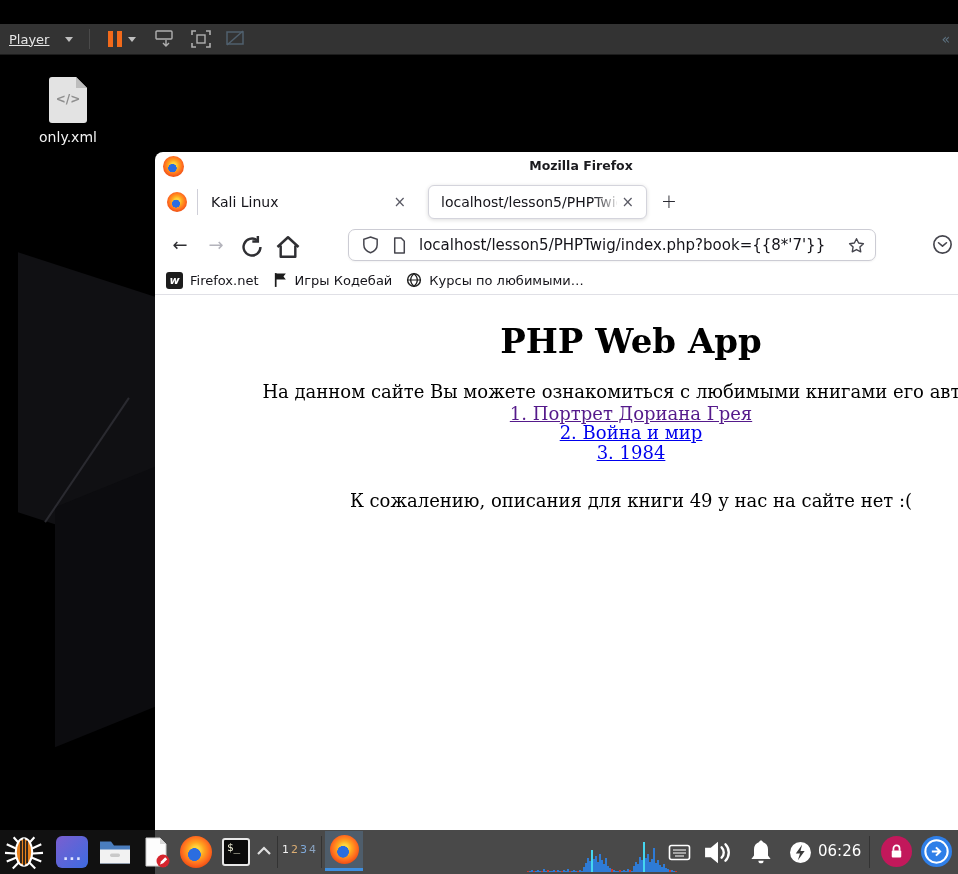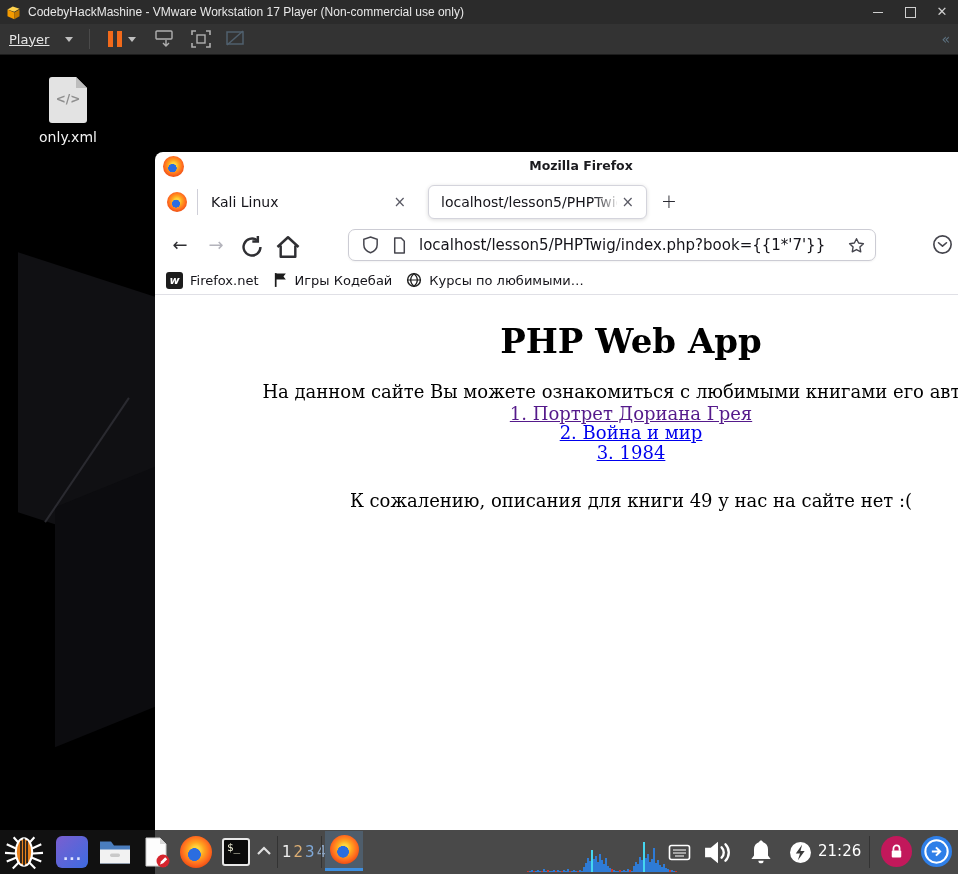--- a/index.html
+++ b/index.html
@@ -86,47 +86,34 @@
   .page-message { font-size:18px; margin-top:28px; }
 
   
   .taskbar { position:absolute; left:0; bottom:0; width:958px; height:44px; background:linear-gradient(to right,#111 0,#111 155px,#494949 155px,#494949 100%); }
   .tb-item { position:absolute; }
   .ffx { border-radius:50%; background:
       radial-gradient(circle at 45% 58%, #2b6de0 0 24%, rgba(0,0,0,0) 26%),
       radial-gradient(circle at 50% 45%, #ffd53d 0 16%, #ffa41f 34%, #ff6b1f 58%, #e6450e 80%, #c01a1f 100%); }
   .term-box { width:28px; height:28px; background:#0a0a0a; border:2px solid #e8e8e8; border-radius:3px; color:#f0f0d8; font-family:"DejaVu Sans Mono","Liberation Mono",monospace; font-size:11px; line-height:12px; padding:2px 0 0 3px; }
   .panel-sep { position:absolute; top:6px; width:1px; height:32px; background:#333; }
-  .ws-nums { position:absolute; left:282px; top:13px; font-size:15px; letter-spacing:2px; }
+  .ws-nums { position:absolute; left:282px; top:13px; font-size:11px; letter-spacing:2px; }
   .ws-1 { color:#f0f0f0; } .ws-2 { color:#dcae74; } .ws-3 { color:#7fa9d9; } .ws-4 { color:#8aa3c0; }
   .task-btn { position:absolute; left:325px; top:1px; width:38px; height:40px; background:#4e5d6b; border-bottom:3px solid #3d8fe0; display:flex; align-items:center; justify-content:center; }
   .net-graph { position:absolute; left:527px; bottom:2px; width:150px; height:32px; display:flex; align-items:flex-end; }
   .clock { position:absolute; left:818px; top:12px; color:#fff; font-size:15px; }
   .circle-btn { position:absolute; top:6px; width:31px; height:31px; border-radius:50%; display:flex; align-items:center; justify-content:center; }
   .lock-btn { left:881px; background:var(--lock-red,#c2185b); }
   .logout-btn { left:921px; background:var(--logout-blue,#2f7fe8); }
 </style>
 </head>
 <body>
 
 <div class="screen">
 
-  <div class="vm-titlebar">
-    <svg class="vm-title-icon" viewBox="0 0 20 20">
-      <path d="M2 6l7-4 9 3-7 4z" fill="#ffd24d"></path>
-      <path d="M2 6v9l9 4v-9z" fill="#f59b00"></path>
-      <path d="M11 10l7-4v9l-7 4z" fill="#c47a00"></path>
-    </svg>
-    <span class="vm-title-text">CodebyHackMashine - VMware Workstation 17 Player (Non-commercial use only)</span>
-    <div class="vm-win-controls">
-      <span class="vm-ctl vm-ctl-min"></span>
-      <span class="vm-ctl vm-ctl-max"></span>
-      <span class="vm-ctl">✕</span>
-    </div>
-  </div>
 
   <div class="vm-toolbar">
     <div class="player-menu">
       <span>Player</span>
       <span class="caret-down"></span>
     </div>
     <div class="tb-sep"></div>
     <div class="pause-btn">
       <span class="pause-bar"></span>
       <span class="pause-bar"></span>
@@ -196,21 +183,21 @@
           <path d="M1.5 8L8 2l6.5 6M3.5 7v7h9V7" fill="none" stroke="#2f2f33" stroke-width="1.5" stroke-linejoin="round"></path>
         </svg>
 
         <div class="urlbar">
           <svg class="urlbar-shield" width="17" height="18" viewBox="0 0 16 17">
             <path d="M8 1l6.3 2.2v5c0 4-2.8 6.3-6.3 7.6C4.5 14.5 1.7 12.2 1.7 8.2v-5z" fill="none" stroke="#45454d" stroke-width="1.4"></path>
           </svg>
           <svg class="urlbar-page" width="15" height="17" viewBox="0 0 14 16">
             <path d="M2.5 1h6l3 3v11h-9z" fill="none" stroke="#45454d" stroke-width="1.4" stroke-linejoin="round"></path>
           </svg>
-          <div class="urlbar-text">localhost/lesson5/PHPTwig/index.php?book={{1*'7'}}</div>
+          <div class="urlbar-text">localhost/lesson5/PHPTwig/index.php?book={{8*'7'}}</div>
           <svg class="urlbar-star" width="17" height="17" viewBox="0 0 16 16">
             <path d="M8 1.6l2 4.1 4.5.6-3.3 3.1.8 4.5L8 11.8 4 13.9l.8-4.5-3.3-3.1 4.5-.6z" fill="none" stroke="#45454d" stroke-width="1.3" stroke-linejoin="round"></path>
           </svg>
         </div>
 
         <svg class="pocket-btn" width="21" height="21" viewBox="0 0 18 18">
           <circle cx="9" cy="9" r="7.4" fill="none" stroke="#45454d" stroke-width="1.4"></circle>
           <path d="M5.6 7.5L9 10.4l3.4-2.9" fill="none" stroke="#45454d" stroke-width="1.4" stroke-linecap="round" stroke-linejoin="round"></path>
         </svg>
       </div>
@@ -386,21 +373,21 @@
       <svg class="tb-item" style="left:747px;top:8px;" width="28" height="28" viewBox="0 0 28 27">
         <path d="M14 2c.9 0 1.6.6 1.8 1.4A8 8 0 0 1 21 11v6l2.6 3.6H4.4L7 17v-6a8 8 0 0 1 5.2-7.6C12.4 2.6 13.1 2 14 2z" fill="#fff"></path>
         <path d="M11.4 22.2a2.6 2.6 0 0 0 5.2 0z" fill="#fff"></path>
       </svg>
 
       <svg class="tb-item" style="left:789px;top:11px;" width="23" height="23" viewBox="0 0 22 22">
         <circle cx="11" cy="11" r="10" fill="#fff"></circle>
         <path d="M12.5 3.5l-6 8.5h4l-2 6.5 6.5-9h-4z" fill="#3a3a3a"></path>
       </svg>
 
-      <div class="clock">21:26</div>
+      <div class="clock">06:26</div>
 
       <div class="panel-sep" style="left:869px;"></div>
 
       <div class="circle-btn lock-btn">
         <svg width="19" height="19" viewBox="0 0 28 28">
           <path d="M9.5 13V9.5a4.5 4.5 0 0 1 9 0V13" stroke="#fff" stroke-width="2.6" fill="none"></path>
           <rect x="7" y="12.5" width="14" height="10.5" rx="1.5" fill="#fff"></rect>
         </svg>
       </div>
 

